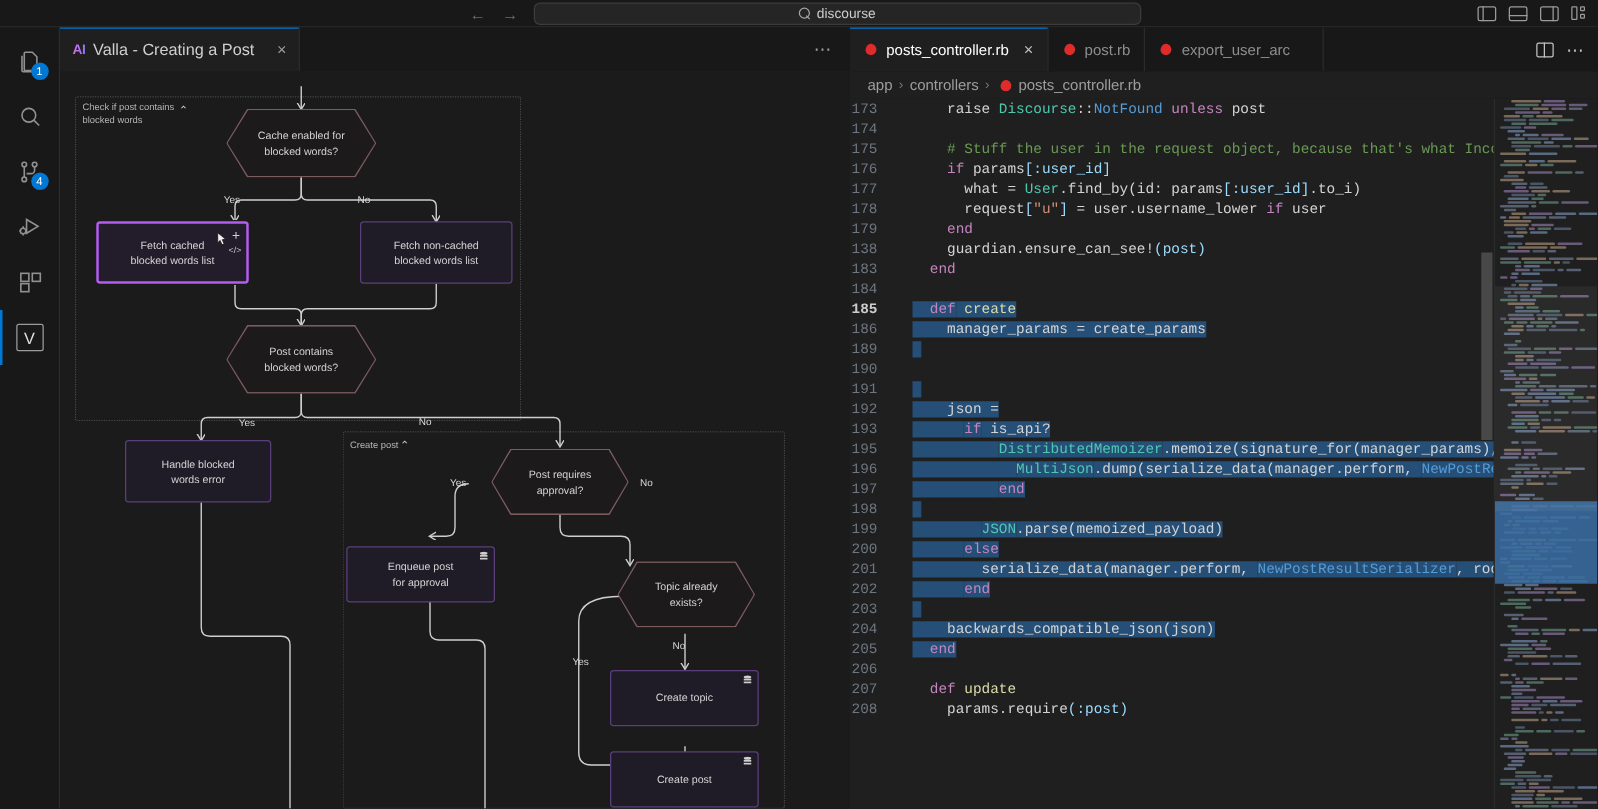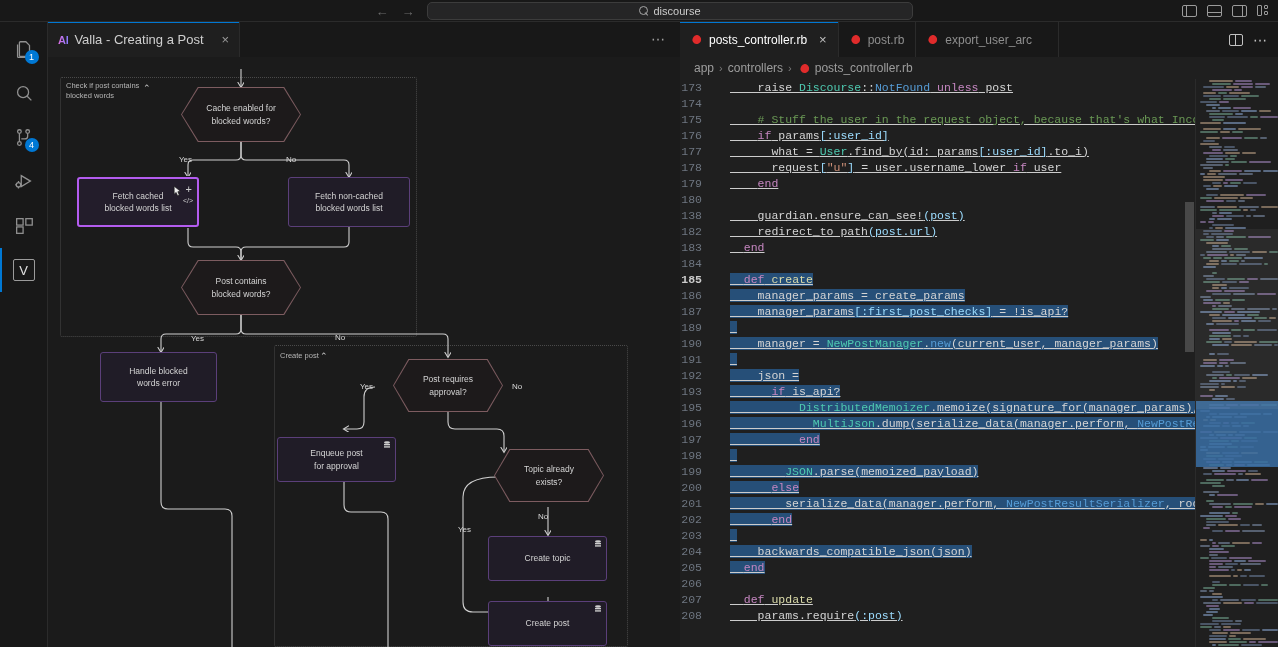--- a/index.html
+++ b/index.html
@@ -161,21 +161,21 @@
 
   .code-area { position: absolute; top: 57px; left: 0; width: 598px; height: 590px;
                background: #1f1f1f; overflow: hidden; }
   .code-scroll { position: absolute; top:0; left:0; width: 598px; }
   .cline { height: 16px; display: flex; align-items: center; white-space: pre; }
   .lnum { width: 36px; text-align: right; padding-right: 14px; flex: none;
           color: #6e7681; font-size: 11.5px;
           font-family: "Liberation Mono", "DejaVu Sans Mono", monospace; }
   .lnum.cur { color: #cccccc; font-weight: bold; }
   .ctext { font-family: "Liberation Mono", "DejaVu Sans Mono", monospace;
-           font-size: 11.5px; position: relative; padding-left: 14px; text-decoration: underline; }
+           font-size: 11.5px; position: relative; padding-left: 14px; }
   .ctext .sel { background: #264f78; }
 
   .tk-kw   { color: #c586c0; }
   .tk-kw2  { color: #569cd6; }
   .tk-cls  { color: #4ec9b0; }
   .tk-fn   { color: #dcdcaa; }
   .tk-var  { color: #9cdcfe; }
   .tk-str  { color: #ce9178; }
   .tk-num  { color: #b5cea8; }
   .tk-cmt  { color: #6a9955; }
@@ -427,30 +427,27 @@
 
     <div class="code-area">
       <div class="code-scroll" id="code-lines">
           <div class="cline"><span class="lnum">173</span><span class="ctext"><span class="tk-sym">    raise </span><span class="tk-cls">Discourse</span><span class="tk-sym">::</span><span class="tk-kw2">NotFound</span><span class="tk-kw"> unless</span><span class="tk-sym"> post</span></span></div>
           <div class="cline"><span class="lnum">174</span><span class="ctext"></span></div>
           <div class="cline"><span class="lnum">175</span><span class="ctext"><span class="tk-cmt">    # Stuff the user in the request object, because that's what Incoming</span></span></div>
           <div class="cline"><span class="lnum">176</span><span class="ctext"><span class="tk-sym">    </span><span class="tk-kw">if</span><span class="tk-sym"> params</span><span class="tk-var">[:user_id]</span></span></div>
           <div class="cline"><span class="lnum">177</span><span class="ctext"><span class="tk-sym">      what = </span><span class="tk-cls">User</span><span class="tk-sym">.find_by(id: params</span><span class="tk-var">[:user_id]</span><span class="tk-sym">.to_i)</span></span></div>
           <div class="cline"><span class="lnum">178</span><span class="ctext"><span class="tk-sym">      request</span><span class="tk-var">[</span><span class="tk-str">"u"</span><span class="tk-var">]</span><span class="tk-sym"> = user.username_lower </span><span class="tk-kw">if</span><span class="tk-sym"> user</span></span></div>
           <div class="cline"><span class="lnum">179</span><span class="ctext"><span class="tk-sym">    </span><span class="tk-kw">end</span></span></div>
-          <div class="cline"><span class="lnum">180</span><span class="ctext"></span></div>
           <div class="cline"><span class="lnum">138</span><span class="ctext"><span class="tk-sym">    guardian.ensure_can_see!</span><span class="tk-var">(post)</span></span></div>
-          <div class="cline"><span class="lnum">182</span><span class="ctext"><span class="tk-sym">    redirect_to path</span><span class="tk-var">(post.url)</span></span></div>
           <div class="cline"><span class="lnum">183</span><span class="ctext"><span class="tk-sym">  </span><span class="tk-kw">end</span></span></div>
           <div class="cline"><span class="lnum">184</span><span class="ctext"></span></div>
           <div class="cline"><span class="lnum cur">185</span><span class="ctext"><span class="tk-sym sel">  </span><span class="tk-kw sel">def</span><span class="tk-fn sel"> create</span></span></div>
           <div class="cline"><span class="lnum">186</span><span class="ctext"><span class="tk-sym sel">    manager_params = create_params</span></span></div>
-          <div class="cline"><span class="lnum">187</span><span class="ctext"><span class="tk-sym sel">    manager_params</span><span class="tk-var sel">[:first_post_checks]</span><span class="tk-sym sel"> = !is_api?</span></span></div>
           <div class="cline"><span class="lnum">189</span><span class="ctext"><span class="sel"> </span></span></div>
-          <div class="cline"><span class="lnum">190</span><span class="ctext"><span class="tk-sym sel">    manager = </span><span class="tk-cls sel">NewPostManager</span><span class="tk-sym sel">.</span><span class="tk-kw2 sel">new</span><span class="tk-sym sel">(current_user, manager_params)</span></span></div>
+          <div class="cline"><span class="lnum">190</span></div>
           <div class="cline"><span class="lnum">191</span><span class="ctext"><span class="sel"> </span></span></div>
           <div class="cline"><span class="lnum">192</span><span class="ctext"><span class="tk-sym sel">    json =</span></span></div>
           <div class="cline"><span class="lnum">193</span><span class="ctext"><span class="tk-sym sel">      </span><span class="tk-kw sel">if</span><span class="tk-sym sel"> is_api?</span></span></div>
           <div class="cline"><span class="lnum">195</span><span class="ctext"><span class="tk-sym sel">          </span><span class="tk-cls sel">DistributedMemoizer</span><span class="tk-sym sel">.memoize(signature_for(manager_params), </span><span class="tk-num sel">120</span></span></div>
           <div class="cline"><span class="lnum">196</span><span class="ctext"><span class="tk-sym sel">            </span><span class="tk-cls sel">MultiJson</span><span class="tk-sym sel">.dump(serialize_data(manager.perform, </span><span class="tk-kw2 sel">NewPostResul</span></span></div>
           <div class="cline"><span class="lnum">197</span><span class="ctext"><span class="tk-sym sel">          </span><span class="tk-kw sel">end</span></span></div>
           <div class="cline"><span class="lnum">198</span><span class="ctext"><span class="sel"> </span></span></div>
           <div class="cline"><span class="lnum">199</span><span class="ctext"><span class="tk-sym sel">        </span><span class="tk-cls sel">JSON</span><span class="tk-sym sel">.parse(memoized_payload)</span></span></div>
           <div class="cline"><span class="lnum">200</span><span class="ctext"><span class="tk-sym sel">      </span><span class="tk-kw sel">else</span></span></div>
           <div class="cline"><span class="lnum">201</span><span class="ctext"><span class="tk-sym sel">        serialize_data(manager.perform, </span><span class="tk-kw2 sel">NewPostResultSerializer</span><span class="tk-sym sel">, root: </span></span></div>

